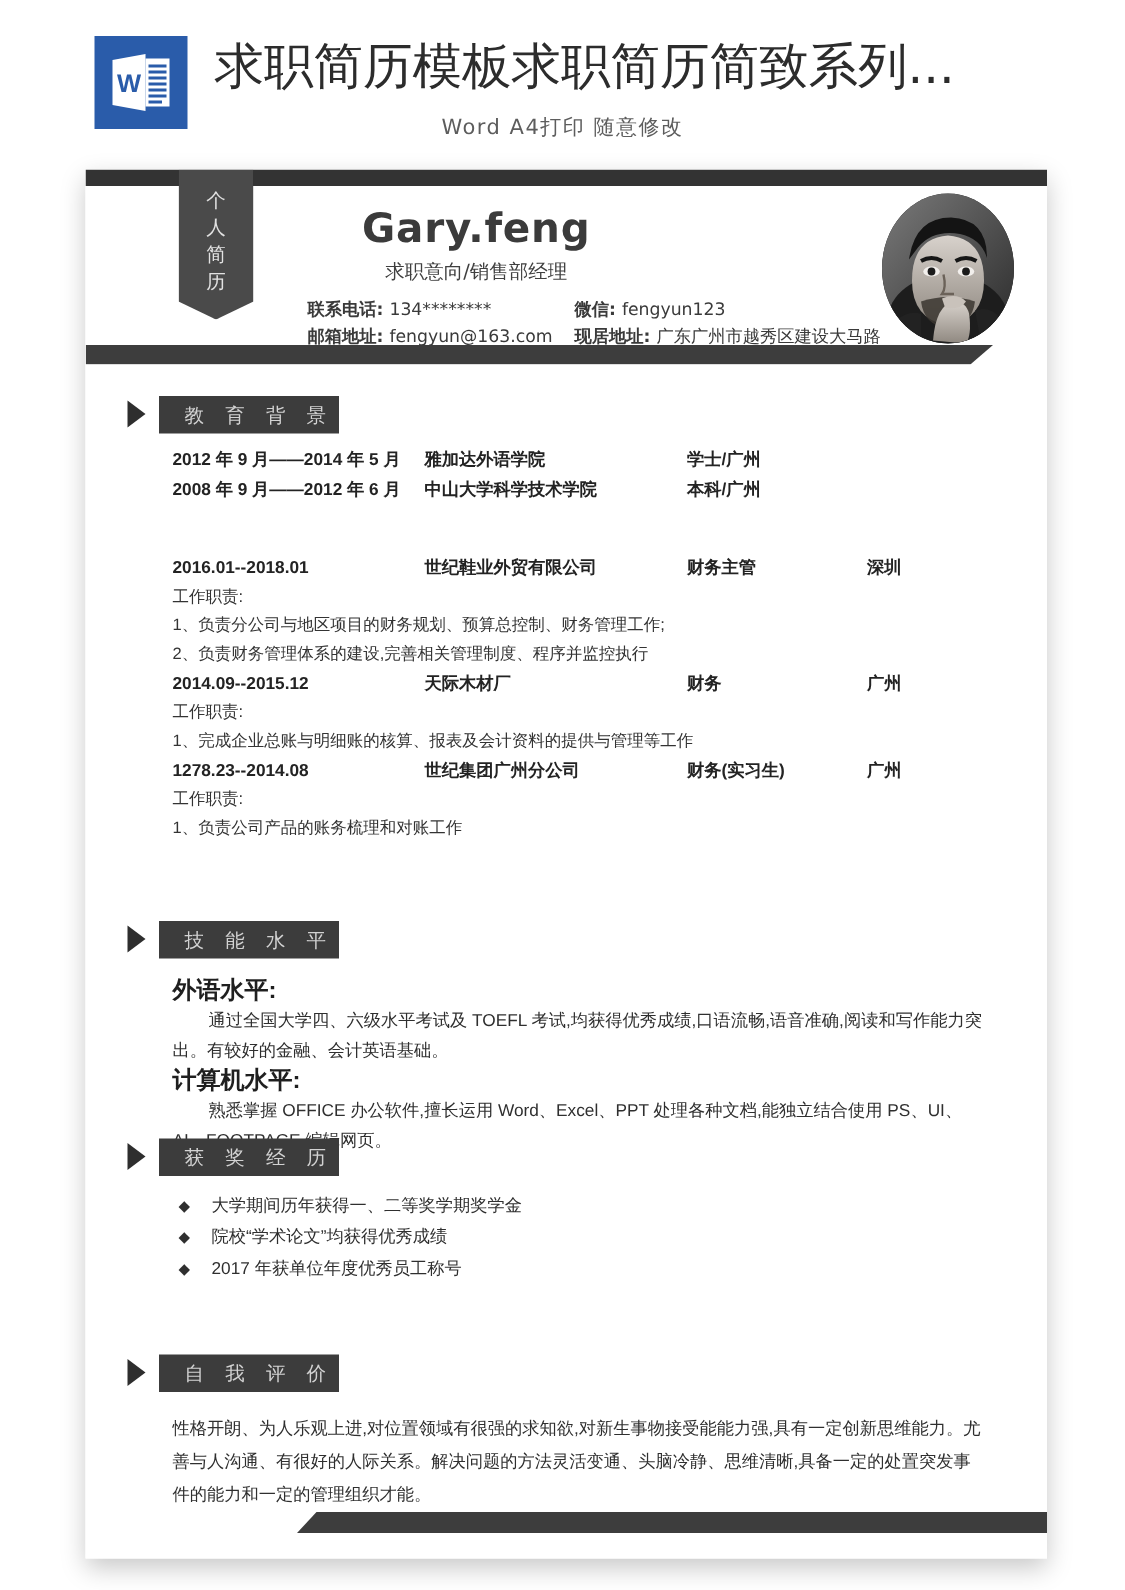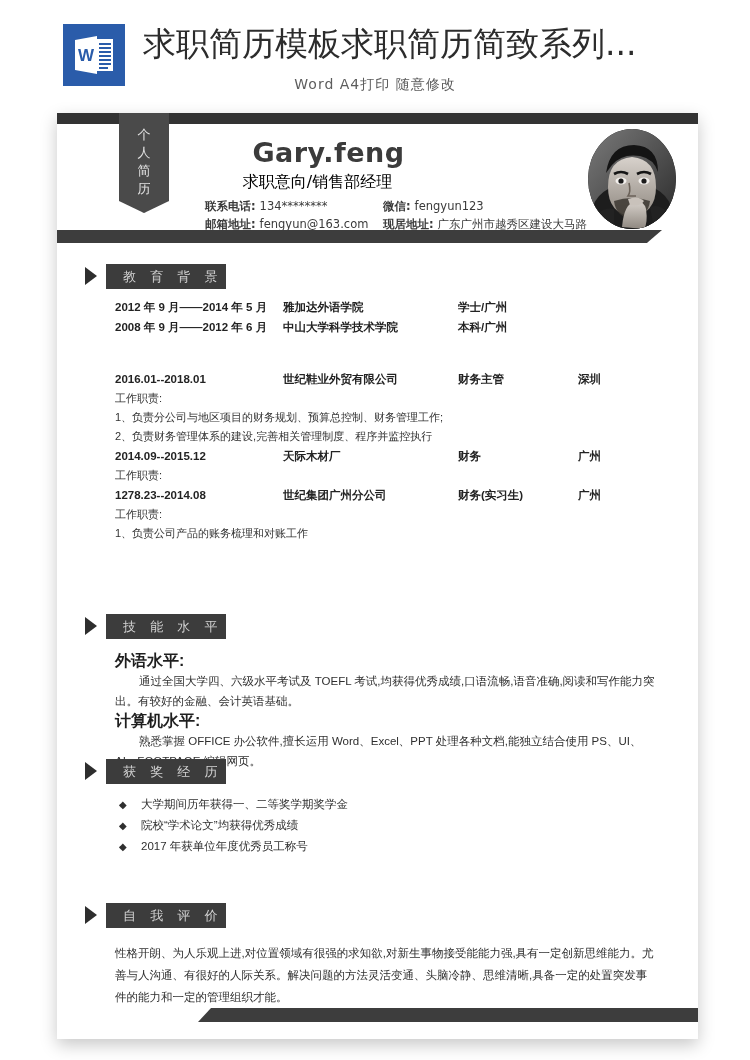--- a/index.html
+++ b/index.html
@@ -58,31 +58,31 @@
     clip-path: polygon(0 0, 100% 0, 100% 88%, 50% 100%, 0 88%);
     box-shadow: 2px 2px 4px rgba(0,0,0,0.25);
     display: flex; flex-direction: column; align-items: center;
     padding-top: 13px; box-sizing: border-box;
   }
   .ribbon span {
     color: #e2e2e2; font-size: 13px; line-height: 18px;
     font-family: "DejaVu Serif", "Liberation Serif", serif;
   }
   .hdr-name {
-    position: absolute; left: 11px; top: 24px; width: 641px;
+    position: absolute; left: 0; top: 24px; width: 641px;
     text-align: center;
     padding-right: 120px; box-sizing: border-box;
     font-size: 27px; font-weight: bold; color: #3b3b3b;
     letter-spacing: 0.5px;
     font-family: "DejaVu Sans", "Liberation Sans", sans-serif;
   }
   .hdr-obj {
     position: absolute; left: 0; top: 59px; width: 641px;
     text-align: center; padding-right: 120px; box-sizing: border-box;
-    font-size: 16px; color: #000000;
+    font-size: 13px; color: #404040;
     font-family: "DejaVu Sans", "Liberation Sans", sans-serif;
   }
   .contact {
     position: absolute; left: 148px; top: 84px; width: 400px;
     font-size: 11.5px; color: #3a3a3a; line-height: 18px;
     font-family: "DejaVu Sans", "Liberation Sans", sans-serif;
   }
   .contact-row { display: flex; }
   .contact-cell { display: flex; }
   .contact-cell.c1 { width: 178px; }
@@ -283,20 +283,21 @@
         </div>
 
         <div>
           <div class="job-row">
             <div class="c-date">2014.09--2015.12</div>
             <div class="c-org">天际木材厂</div>
             <div class="c-role">财务</div>
             <div class="c-loc">广州</div>
           </div>
           <div class="duty-h">工作职责:</div>
+          <div class="duty">1、完成企业总账与明细账的核算、报表及会计资料的提供与管理等工作</div>
         </div>
 
         <div>
           <div class="job-row">
             <div class="c-date">1278.23--2014.08</div>
             <div class="c-org">世纪集团广州分公司</div>
             <div class="c-role">财务(实习生)</div>
             <div class="c-loc">广州</div>
           </div>
           <div class="duty-h">工作职责:</div>

